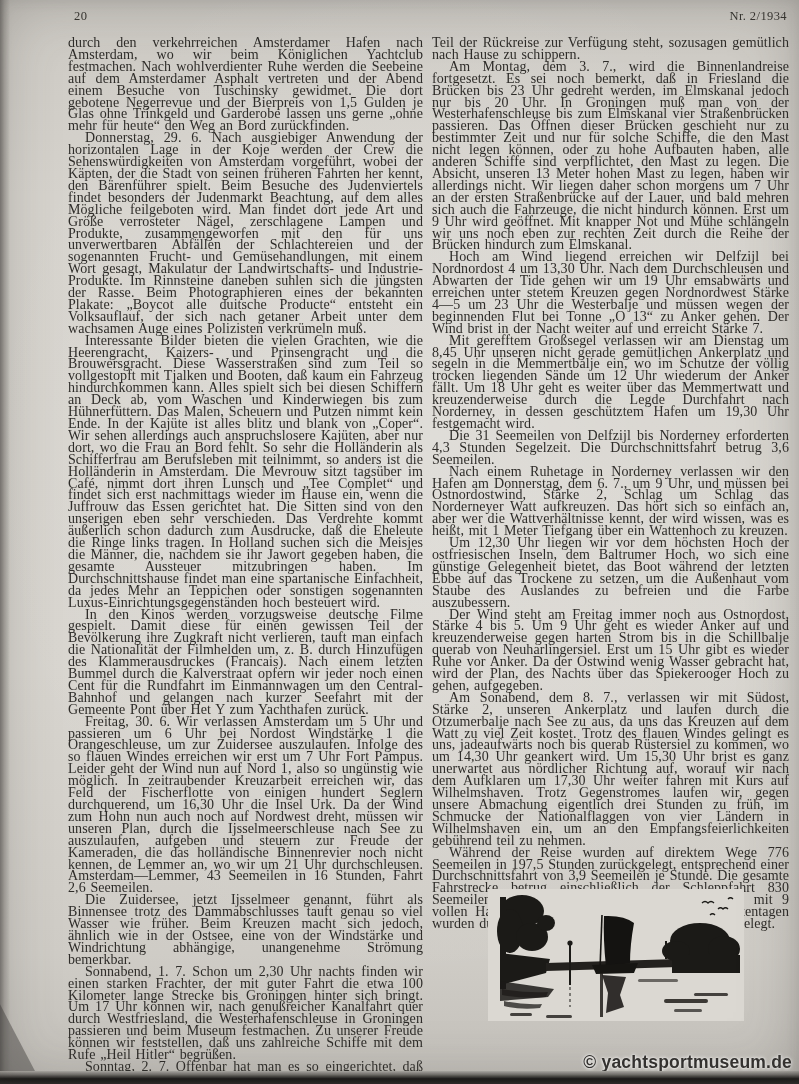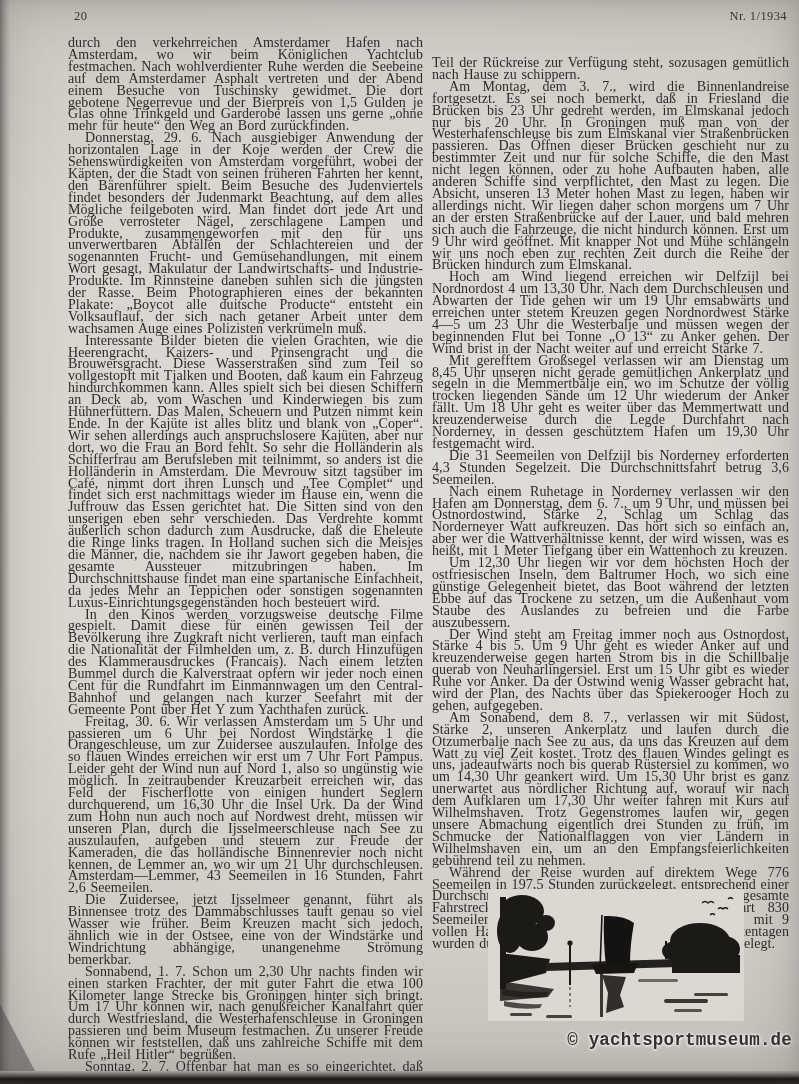--- a/index.html
+++ b/index.html
@@ -16,40 +16,40 @@
     background:linear-gradient(90deg,#84817d 0%,#aeaba5 45%,rgba(211,208,202,0) 100%);}
   .edge-bottom{position:absolute;left:0;right:0;bottom:0;height:13px;
     background:linear-gradient(180deg,#b4b1ab 0%,#76736f 28%,#161513 60%,#2b2927 100%);}
   .corner-bl{position:absolute;left:0;bottom:11px;width:36px;height:78px;opacity:.45;
     background:#3e3c39;clip-path:polygon(0 12%,0 100%,100% 100%);}
   .page-header{position:absolute;left:74px;right:12px;top:9px;display:flex;
     justify-content:space-between;font-size:12.5px;color:#35332f;letter-spacing:.4px;}
   .col{position:absolute;top:37px;font-size:14px;line-height:11.9px;text-align:justify;
     letter-spacing:.08px;word-spacing:1.1px;hyphens:auto;-webkit-hyphens:auto;}
   .col-left{left:68px;width:355px;}
-  .col-right{left:432px;width:357px;margin-top:20px;}
+  .col-right{left:432px;width:357px;}
   .col p{margin:0;text-indent:17px;}
   .col p.noindent{text-indent:0;}
   .photo{position:absolute;left:488px;top:889px;width:256px;height:132px;margin:0;}
   .photo svg{display:block;width:100%;height:100%;}
-  .watermark{position:absolute;right:7px;top:1030px;
-    font-family:Liberation Mono, monospace;font-weight:bold;font-size:17.5px;
+  .watermark{position:absolute;right:7px;top:1052px;
+    font-family:Liberation Sans, sans-serif;font-weight:bold;font-size:17.5px;
     color:#343230;letter-spacing:.2px;
     text-shadow:0 0 4px rgba(252,252,250,.95),0 0 2px rgba(252,252,250,.9),0 1px 3px rgba(252,252,250,.8);text-align:right;}
 </style>
 </head>
 <body>
 
 <div class="scan">
 
   <div class="edge-left"></div>
 
   <div class="page-header">
     <span>20</span>
-    <span>Nr. 1/1934</span>
+    <span>Nr. 2/1934</span>
   </div>
 
   <div class="col col-left">
     <p class="noindent">durch den verkehrreichen Amsterdamer Hafen nach Amsterdam, wo wir beim Königlichen Yachtclub festmachen. Nach wohlverdienter Ruhe werden die Seebeine auf dem Amsterdamer Asphalt vertreten und der Abend einem Besuche von Tuschinsky gewidmet. Die dort gebotene Negerrevue und der Bierpreis von 1,5 Gulden je Glas ohne Trinkgeld und Garderobe lassen uns gerne „ohne mehr für heute“ den Weg an Bord zurückfinden.</p>
     <p>Donnerstag, 29. 6. Nach ausgiebiger Anwendung der horizontalen Lage in der Koje werden der Crew die Sehenswürdigkeiten von Amsterdam vorgeführt, wobei der Käpten, der die Stadt von seinen früheren Fahrten her kennt, den Bärenführer spielt. Beim Besuche des Judenviertels findet besonders der Judenmarkt Beachtung, auf dem alles Mögliche feilgeboten wird. Man findet dort jede Art und Größe verrosteter Nägel, zerschlagene Lampen und Produkte, zusammengeworfen mit den für uns unverwertbaren Abfällen der Schlachtereien und der sogenannten Frucht- und Gemüsehandlungen, mit einem Wort gesagt, Makulatur der Landwirtschafts- und Industrie-Produkte. Im Rinnsteine daneben suhlen sich die jüngsten der Rasse. Beim Photographieren eines der bekannten Plakate: „Boycot alle duitsche Producte“ entsteht ein Volksauflauf, der sich nach getaner Arbeit unter dem wachsamen Auge eines Polizisten verkrümeln muß.</p>
     <p>Interessante Bilder bieten die vielen Grachten, wie die Heerengracht, Kaizers- und Prinsengracht und die Brouwersgracht. Diese Wasserstraßen sind zum Teil so vollgestopft mit Tjalken und Booten, daß kaum ein Fahrzeug hindurchkommen kann. Alles spielt sich bei diesen Schiffern an Deck ab, vom Waschen und Kinderwiegen bis zum Hühnerfüttern. Das Malen, Scheuern und Putzen nimmt kein Ende. In der Kajüte ist alles blitz und blank von „Coper“. Wir sehen allerdings auch anspruchslosere Kajüten, aber nur dort, wo die Frau an Bord fehlt. So sehr die Holländerin als Schifferfrau am Berufsleben mit teilnimmt, so anders ist die Holländerin in Amsterdam. Die Mevrouw sitzt tagsüber im Café, nimmt dort ihren Lunsch und „Tee Complet“ und findet sich erst nachmittags wieder im Hause ein, wenn die Juffrouw das Essen gerichtet hat. Die Sitten sind von den unserigen eben sehr verschieden. Das Verdrehte kommt äußerlich schon dadurch zum Ausdrucke, daß die Eheleute die Ringe links tragen. In Holland suchen sich die Meisjes die Männer, die, nachdem sie ihr Jawort gegeben haben, die gesamte Aussteuer mitzubringen haben. Im Durchschnittshause findet man eine spartanische Einfachheit, da jedes Mehr an Teppichen oder sonstigen sogenannten Luxus-Einrichtungsgegenständen hoch besteuert wird.</p>
     <p>In den Kinos werden vorzugsweise deutsche Filme gespielt. Damit diese für einen gewissen Teil der Bevölkerung ihre Zugkraft nicht verlieren, tauft man einfach die Nationalität der Filmhelden um, z. B. durch Hinzufügen des Klammerausdruckes (Francais). Nach einem letzten Bummel durch die Kalverstraat opfern wir jeder noch einen Cent für die Rundfahrt im Einmannwagen um den Central-Bahnhof und gelangen nach kurzer Seefahrt mit der Gemeente Pont über Het Y zum Yachthafen zurück.</p>
     <p>Freitag, 30. 6. Wir verlassen Amsterdam um 5 Uhr und passieren um 6 Uhr bei Nordost Windstärke 1 die Orangeschleuse, um zur Zuidersee auszulaufen. Infolge des so flauen Windes erreichen wir erst um 7 Uhr Fort Pampus. Leider geht der Wind nun auf Nord 1, also so ungünstig wie möglich. In zeitraubender Kreuzarbeit erreichen wir, das Feld der Fischerflotte von einigen hundert Seglern durchquerend, um 16,30 Uhr die Insel Urk. Da der Wind zum Hohn nun auch noch auf Nordwest dreht, müssen wir unseren Plan, durch die Ijsselmeerschleuse nach See zu auszulaufen, aufgeben und steuern zur Freude der Kameraden, die das holländische Binnenrevier noch nicht kennen, de Lemmer an, wo wir um 21 Uhr durchschleusen. Amsterdam—Lemmer, 43 Seemeilen in 16 Stunden, Fahrt 2,6 Seemeilen.</p>
     <p>Die Zuidersee, jetzt Ijsselmeer genannt, führt als Binnensee trotz des Dammabschlusses tauft genau so viel Wasser wie früher. Beim Kreuzen macht sich jedoch, ähnlich wie in der Ostsee, eine von der Windstärke und Windrichtung abhängige, unangenehme Strömung bemerkbar.</p>
     <p>Sonnabend, 1. 7. Schon um 2,30 Uhr nachts finden wir einen starken Frachter, der mit guter Fahrt die etwa 100 Kilometer lange Strecke bis Groningen hinter sich bringt. Um 17 Uhr können wir, nach genußreicher Kanalfahrt quer durch Westfriesland, die Westerhafenschleuse in Groningen passieren und beim Museum festmachen. Zu unserer Freude können wir feststellen, daß uns zahlreiche Schiffe mit dem Rufe „Heil Hitler“ begrüßen.</p>

